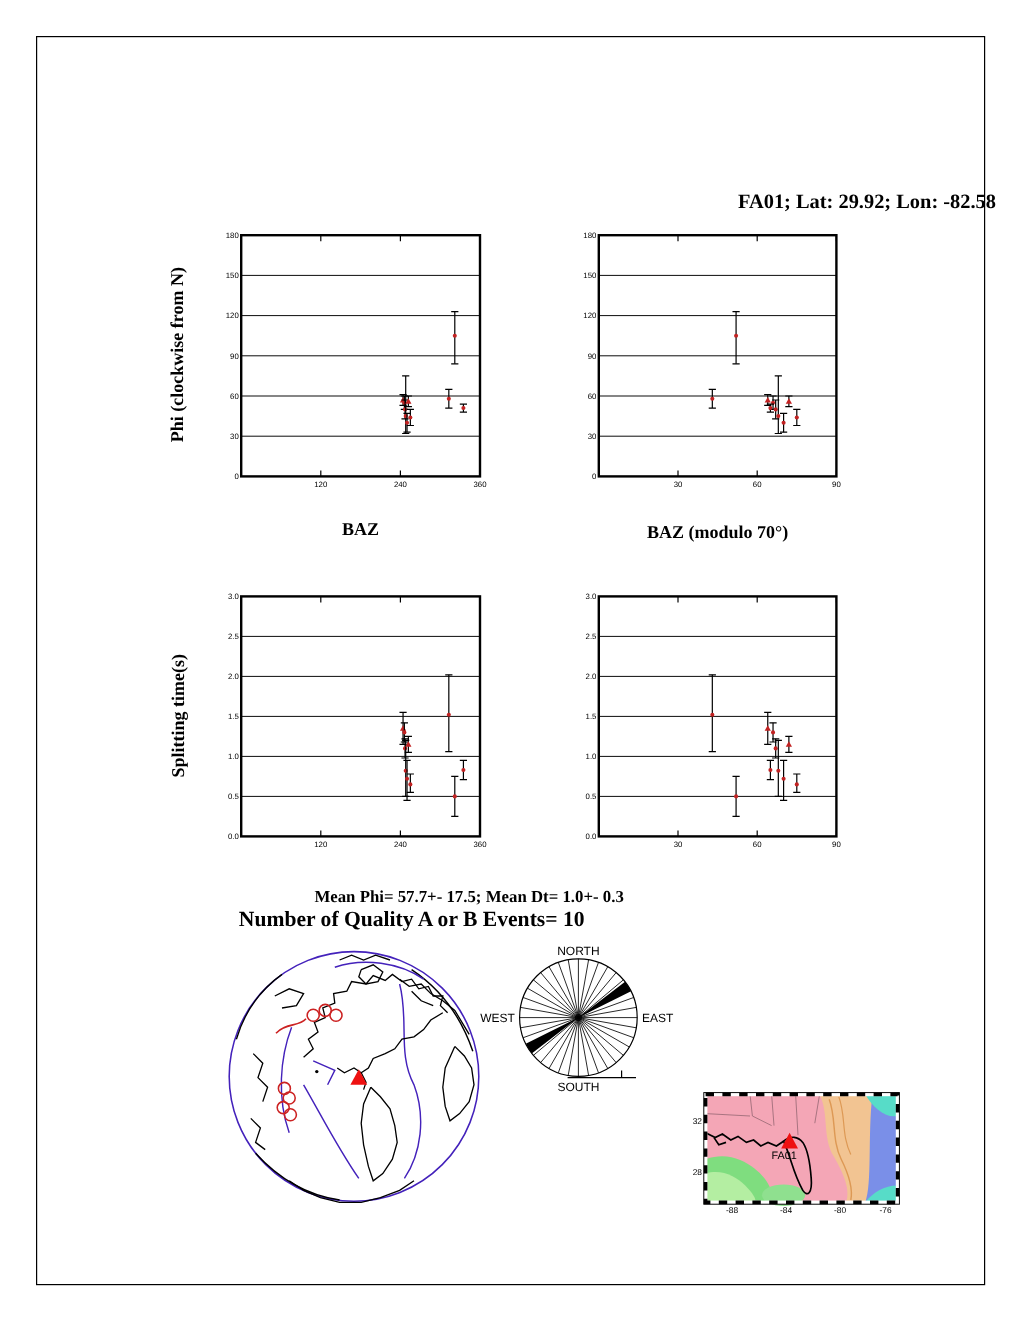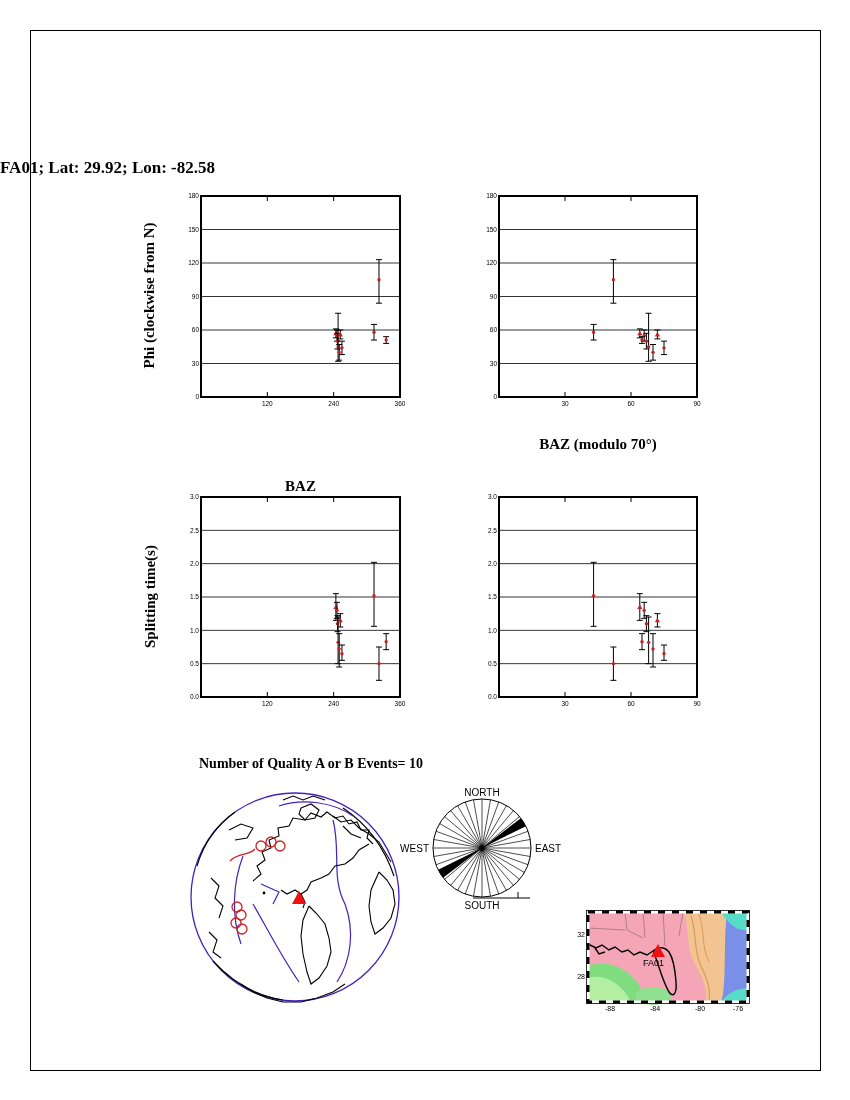--- a/index.html
+++ b/index.html
@@ -1,29 +1,29 @@
 <!DOCTYPE html>
 <html><head>
 <meta charset="utf-8">
 <style>
   html,body{margin:0;padding:0;background:#fff;}
   #page{position:relative;width:850px;height:1100px;background:#fff;overflow:hidden;
         font-family:"Liberation Serif",serif;color:#000;}
   .abs{position:absolute;}
   #page-border{left:30px;top:30px;width:789px;height:1039px;border:1px solid #000;}
-  #title{left:0;top:158px;width:830px;text-align:left;font-size:17px;font-weight:bold;}
+  #title{left:0;top:158px;width:830px;text-align:right;font-size:17px;font-weight:bold;}
   .axis-label{font-weight:bold;font-size:15px;text-align:center;}
   #ylabel-phi{left:29px;top:287px;width:240px;transform:rotate(-90deg);}
   #ylabel-dt{left:65px;top:588px;width:170px;transform:rotate(-90deg);}
-  #xlabel-baz{left:201px;top:434px;width:199px;margin-top:44px;}
+  #xlabel-baz{left:201px;top:434px;width:199px;}
   #xlabel-bazmod{left:499px;top:436px;width:198px;}
   .panel{position:absolute;}
   .panel svg{display:block;}
   #mean-line1{left:262px;top:741px;font-size:14px;font-weight:bold;}
-  #mean-line2{left:199px;top:756px;font-size:14px;font-weight:bold;}
+  #mean-line2{left:199px;top:756px;font-size:18px;font-weight:bold;}
   #globe-svg{left:183px;top:786px;}
   #rose-svg{left:398px;top:782px;}
   #map-svg{left:575px;top:906px;}
   text{font-family:"Liberation Sans",sans-serif;}
 </style>
 </head>
 <body>
 
 <div id="page">
 
@@ -294,20 +294,21 @@
         <line x1="133.39999999999998" x2="139.39999999999998" y1="189.33333333333334" y2="189.33333333333334" stroke="#000" stroke-width="1"></line>
         <line x1="133.39999999999998" x2="139.39999999999998" y1="156" y2="156" stroke="#000" stroke-width="1"></line>
         <circle cx="136.39999999999998" cy="172.66666666666669" r="1.7" fill="#c22222"></circle>
         <line x1="165" x2="165" y1="158.66666666666666" y2="142.66666666666669" stroke="#000" stroke-width="1"></line>
         <line x1="162" x2="168" y1="158.66666666666666" y2="158.66666666666666" stroke="#000" stroke-width="1"></line>
         <line x1="162" x2="168" y1="142.66666666666669" y2="142.66666666666669" stroke="#000" stroke-width="1"></line>
         <circle cx="165" cy="150.66666666666666" r="1.7" fill="#c22222"></circle>
       </svg>
     </div>
 
+  <div id="mean-line1" class="abs">Mean Phi= 57.7+- 17.5; Mean Dt=  1.0+-  0.3</div>
   <div id="mean-line2" class="abs">Number of Quality A or B Events= 10</div>
 
   <svg id="globe-svg" class="abs" width="230" height="226">
     <g>
       <circle cx="112" cy="111" r="104" fill="none" stroke="#4422bb" stroke-width="1.3"></circle>
       <path d="M30,175 Q60,208 100,214" fill="none" stroke="#000" stroke-width="1.2"></path>
       <path d="M160,22 Q196,46 211,90" fill="none" stroke="#000" stroke-width="1.2"></path>
       <path d="M14,80 Q24,46 52,26" fill="none" stroke="#000" stroke-width="1.1"></path>
     </g>
     <g fill="none" stroke="#4422bb" stroke-width="1.2">

